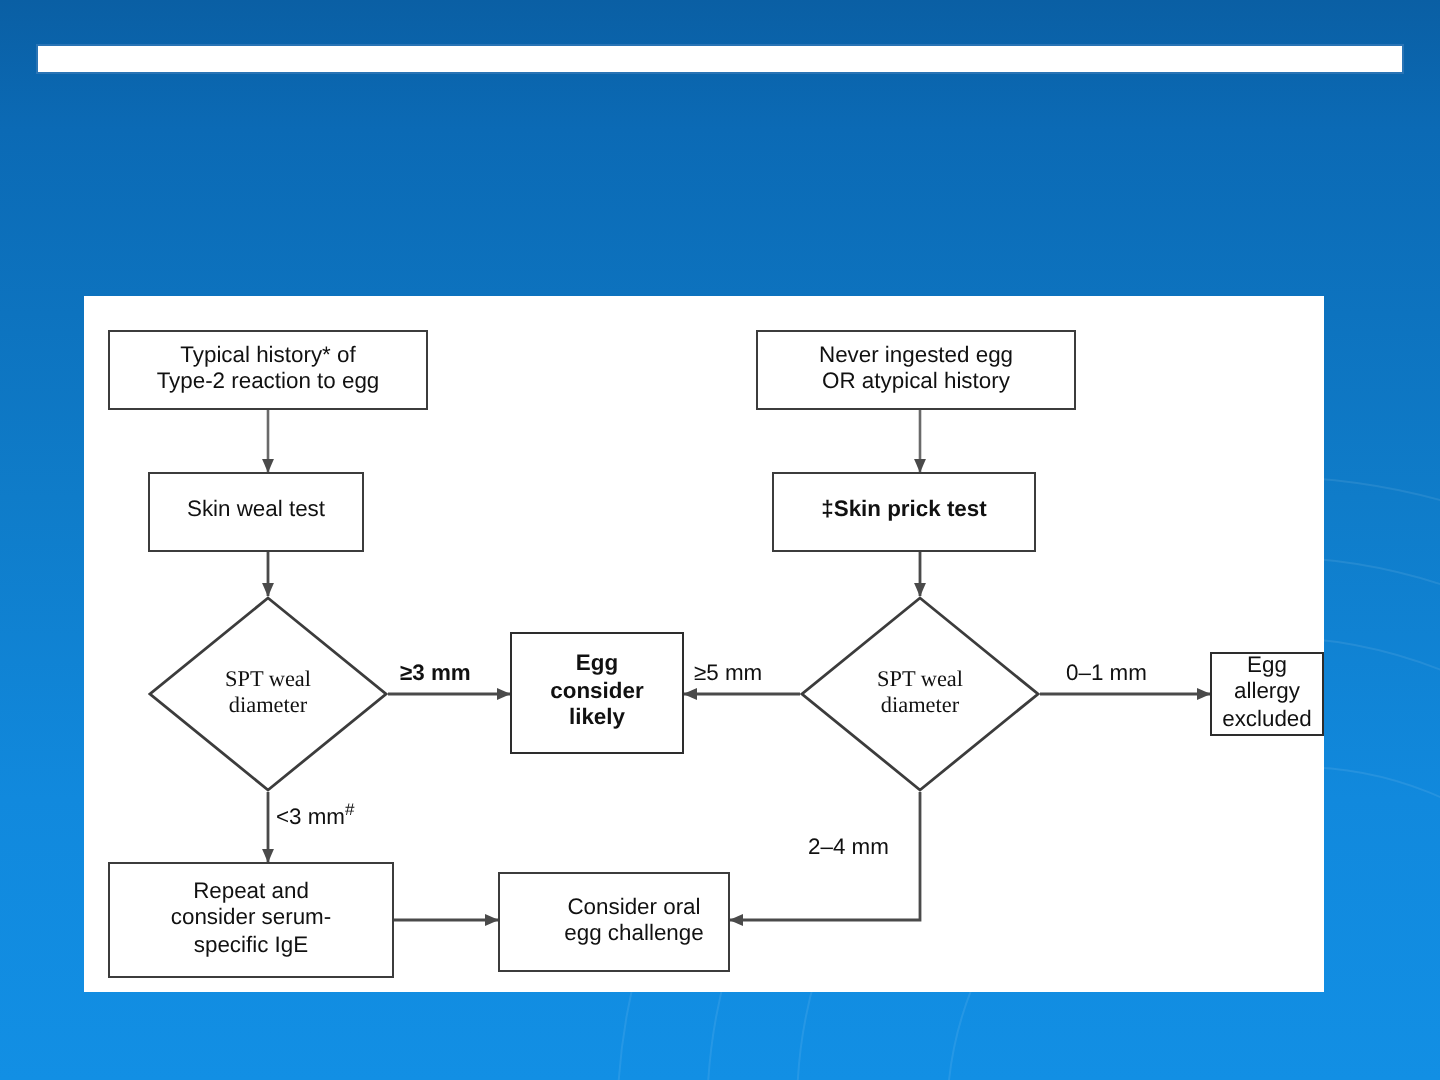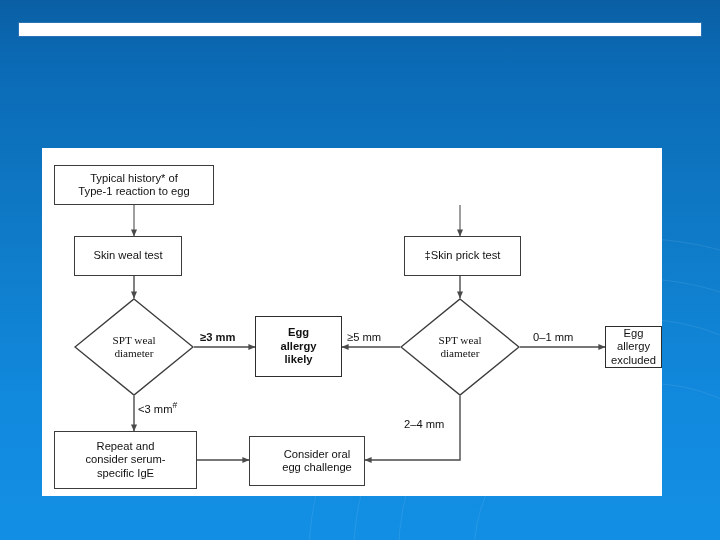--- a/index.html
+++ b/index.html
@@ -189,29 +189,33 @@
           <line x1="92" y1="248" x2="92" y2="283" marker-end="url(#arrow)"></line>
 
           <line x1="155" y1="312" x2="207" y2="312" marker-end="url(#arrow)"></line>
 
           <path d="M418,248 L418,312 L323,312" marker-end="url(#arrow)"></path>
         </g>
       </svg>
 
       <div class="node" style="left:12px; top:17px; width:160px; height:40px;">
         <span>Typical history* of
-Type-1 reaction to egg</span>
-      </div>
-
+Type-2 reaction to egg</span>
+      </div>
+
+      <div class="node" style="left:336px; top:17px; width:160px; height:40px;">
+        <span>Never ingested egg
+OR atypical history</span>
+      </div>
 
       <div class="node" style="left:32px; top:88px; width:108px; height:40px;">
         <span>Skin weal test</span>
       </div>
 
-      <div class="node" style="left:362px; top:88px; width:117px; height:40px;">
+      <div class="node" style="left:344px; top:88px; width:132px; height:40px;font-weight:bold;">
         <span>‡Skin prick test</span>
       </div>
 
       <div class="diamond" style="left:32px; top:150px; width:120px; height:98px;">
         <svg class="shape" viewBox="0 0 120 98" preserveAspectRatio="none">
           <polygon points="60,1 119,49 60,97 1,49" fill="#ffffff" stroke="#3c3c3c" stroke-width="1.4"></polygon>
         </svg>
         <div class="dlabel">SPT weal
 diameter</div>
       </div>
@@ -219,21 +223,21 @@
       <div class="diamond" style="left:358px; top:150px; width:120px; height:98px;">
         <svg class="shape" viewBox="0 0 120 98" preserveAspectRatio="none">
           <polygon points="60,1 119,49 60,97 1,49" fill="#ffffff" stroke="#3c3c3c" stroke-width="1.4"></polygon>
         </svg>
         <div class="dlabel">SPT weal
 diameter</div>
       </div>
 
       <div class="node thick bold" style="left:213px; top:168px; width:87px; height:61px;">
         <span>Egg
-allergy
+consider
 likely</span>
       </div>
 
       <div class="node thick" style="left:563px; top:178px; width:57px; height:42px;">
         <span>Egg allergy
 excluded</span>
       </div>
 
       <div class="node" style="left:12px; top:283px; width:143px; height:58px;">
         <span>Repeat and

